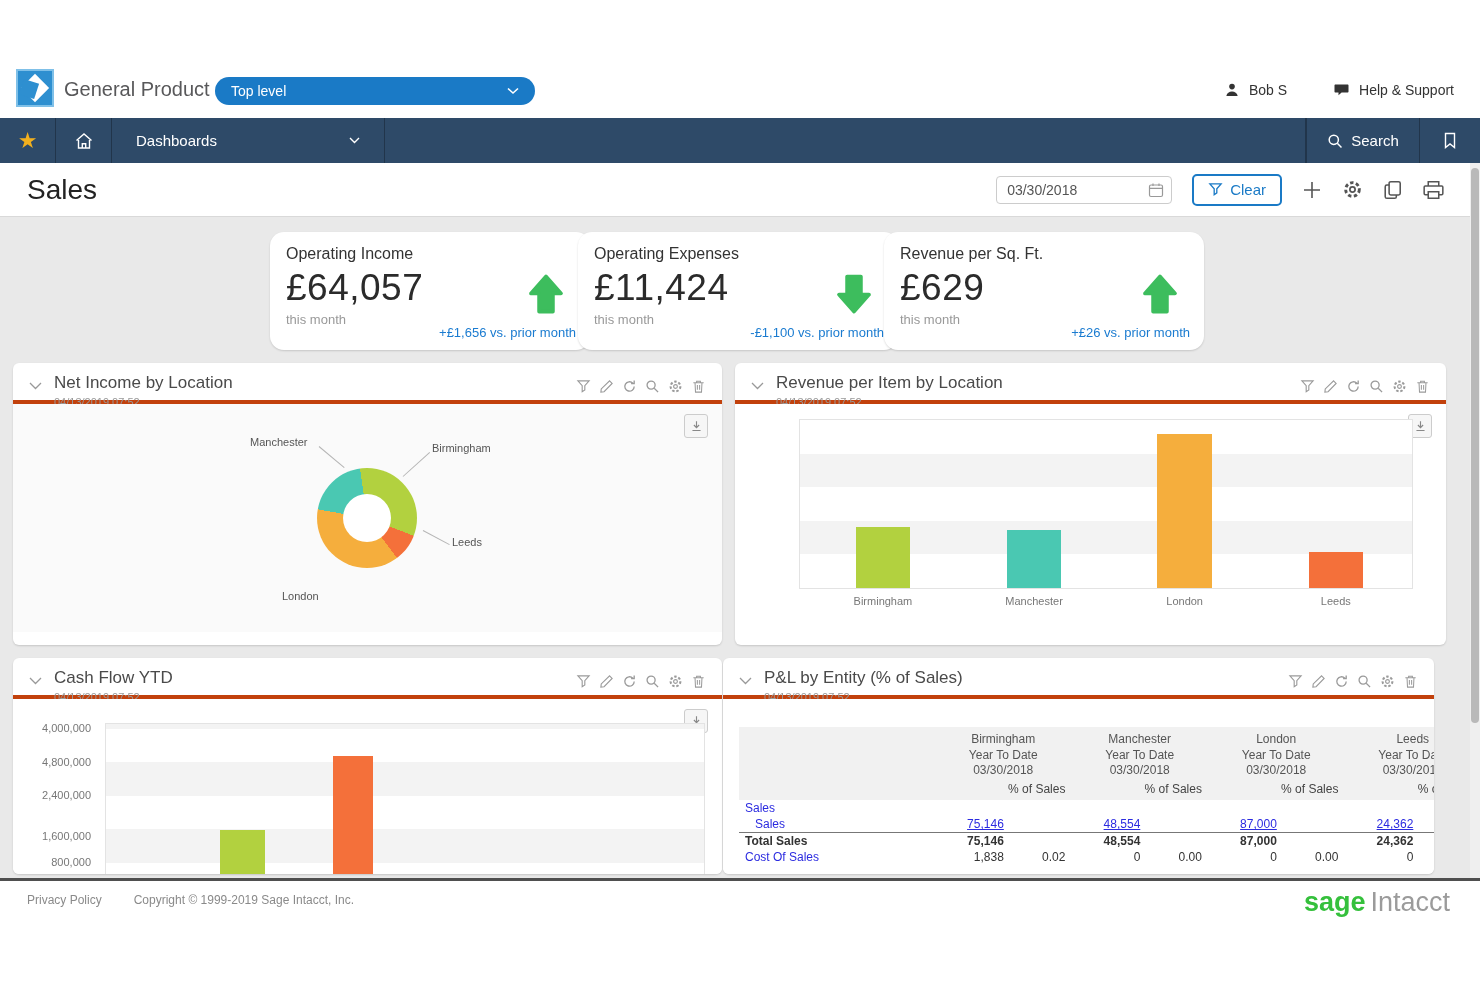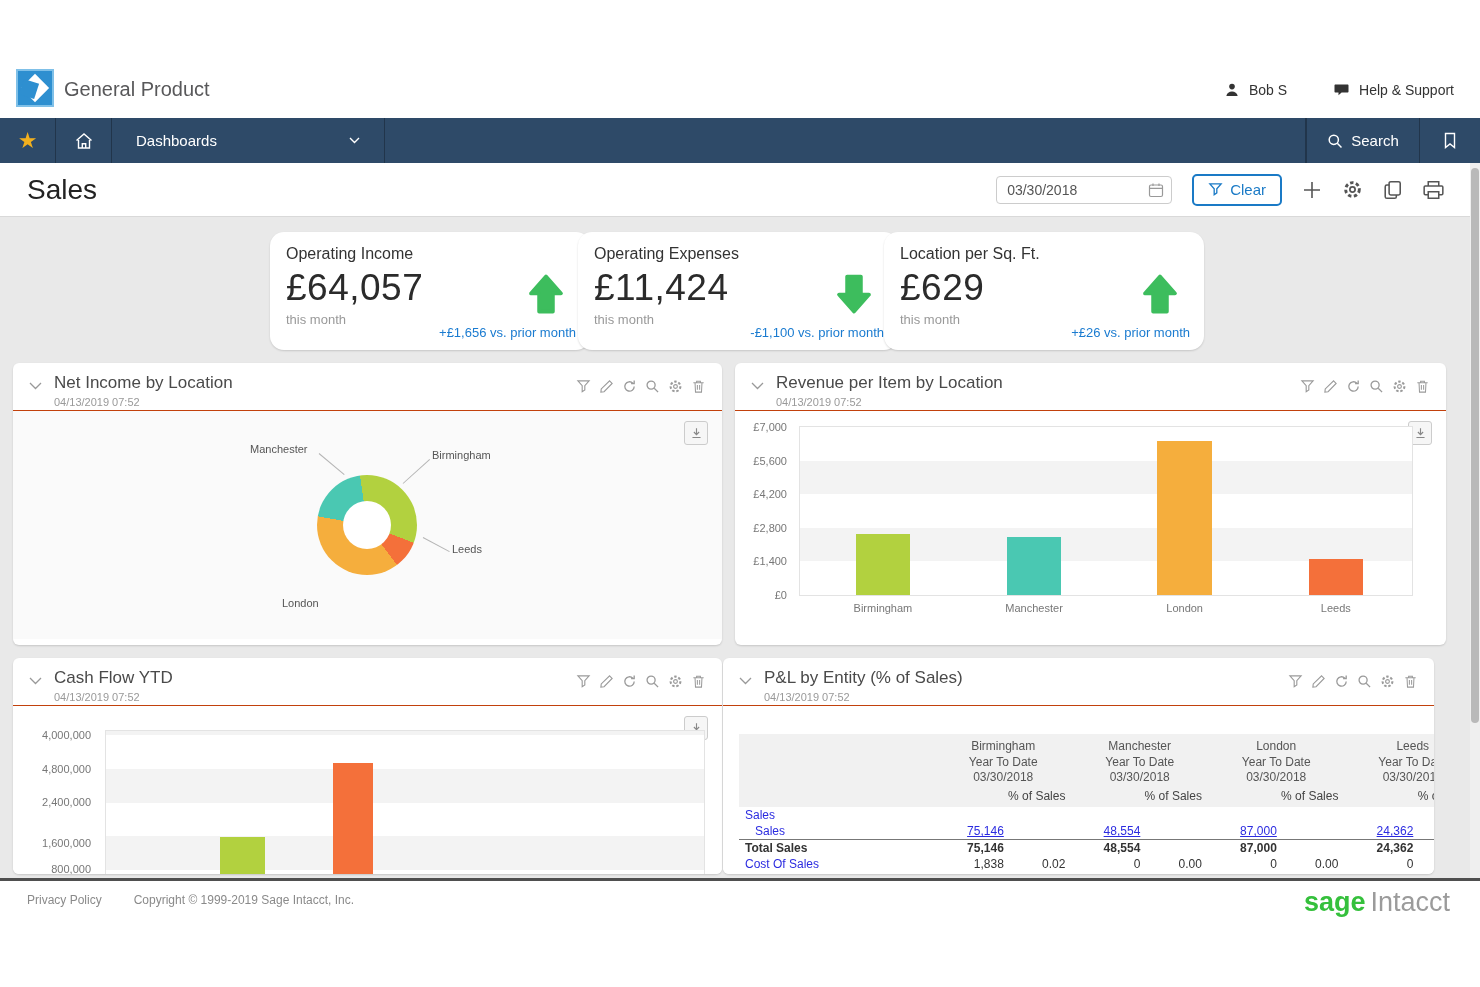--- a/index.html
+++ b/index.html
@@ -46,21 +46,21 @@
   .kpi-card{position:absolute;top:15px;width:320px;height:118px;background:#fff;border-radius:14px;
         box-shadow:0 1px 2px rgba(0,0,0,.15);box-sizing:border-box;padding:13px 16px}
   .kpi-title{font-size:16px;color:#333}
   .kpi-value{font-size:37px;color:#2b2b2b;margin-top:4px;letter-spacing:.5px}
   .kpi-period{font-size:13px;color:#999;margin-top:3px}
   .kpi-delta{position:absolute;right:14px;bottom:10px;font-size:13px;color:#1a7bd0}
   .kpi-arrow{position:absolute;right:24px;top:40px}
   
   .widget{position:absolute;background:#fff;border-radius:6px;box-shadow:0 1px 2px rgba(0,0,0,.15);
         overflow:hidden;box-sizing:border-box}
-  .whead{display:flex;align-items:flex-start;padding:10px 16px 12px;border-bottom:1px solid #c2410c;height:48px;box-sizing:border-box}
+  .whead{display:flex;align-items:flex-start;padding:10px 16px 12px;border-bottom:4px solid #c2410c;height:41px;box-sizing:border-box}
   .whead .chev{margin-top:9px;cursor:pointer}
   .wtitles{margin-left:12px}
   .wtitle{font-size:17px;color:#4a4a4a}
   .wtime{font-size:11px;color:#999;margin-top:3px}
   .widget-icons{margin-left:auto;display:flex;align-items:center;gap:8px;margin-top:6px}
   .widget-icons .wi{cursor:pointer}
   .wbody{position:relative;height:228px;background:#fff}
   .dl-btn{position:absolute;top:10px;right:14px;width:24px;height:24px;background:#f6f6f6;border:1px solid #ccc;
         border-radius:3px;display:flex;align-items:center;justify-content:center;cursor:pointer;padding:0}
   
@@ -104,20 +104,28 @@
 </style>
 </head>
 <body>
 
 <div class="topbar">
   <div class="logo">
     <div class="diamond"></div>
     <div class="diamond2"></div>
   </div>
   <div class="product-name">General Product</div>
+  <button class="entity-btn">
+    <span>Top level</span>
+    <span class="chev">
+        <svg width="12" height="8" viewBox="0 0 12 8">
+          <polyline points="1,1.5 6,6 11,1.5" fill="none" stroke="#fff" stroke-width="1.6"></polyline>
+        </svg>
+      </span>
+  </button>
   <div class="top-right">
     <div class="top-link">
       <span>
           <svg width="16" height="16" viewBox="0 0 16 16">
             <circle cx="8" cy="4.6" r="2.8" fill="#333"></circle>
             <path d="M2.3 14c.6-3.1 2.8-4.6 5.7-4.6s5.1 1.5 5.7 4.6z" fill="#333"></path>
           </svg>
         </span>
       <span>Bob S</span>
     </div>
@@ -233,21 +241,21 @@
     <div class="kpi-value">£11,424</div>
     <div class="kpi-period">this month</div>
     <span class="kpi-arrow">
         <svg width="40" height="44" viewBox="0 0 32 34" style="transform:rotate(180deg)">
           <path d="M16 3 L28 16.5 H21.5 V31 H10.5 V16.5 H4 Z" fill="#3dbd5d" stroke="#3dbd5d" stroke-width="3" stroke-linejoin="round"></path>
         </svg>
       </span>
     <div class="kpi-delta">-£1,100 vs. prior month</div>
   </div>
   <div class="kpi-card" style="left:884px">
-    <div class="kpi-title">Location per Sq. Ft.</div>
+    <div class="kpi-title">Revenue per Sq. Ft.</div>
     <div class="kpi-value">£629</div>
     <div class="kpi-period">this month</div>
     <span class="kpi-arrow">
         <svg width="40" height="44" viewBox="0 0 32 34">
           <path d="M16 3 L28 16.5 H21.5 V31 H10.5 V16.5 H4 Z" fill="#3dbd5d" stroke="#3dbd5d" stroke-width="3" stroke-linejoin="round"></path>
         </svg>
       </span>
     <div class="kpi-delta">+£26 vs. prior month</div>
   </div>
 
@@ -363,28 +371,20 @@
             </svg>
           </span>
 </div>
     </div>
     <div class="wbody">
       <button class="dl-btn">
           <svg width="13" height="14" viewBox="0 0 16 16">
             <path d="M8 2v7.5M4.8 6.8L8 10l3.2-3.2M3 13.5h10" fill="none" stroke="#888" stroke-width="1.4"></path>
           </svg>
         </button>
-      <div class="yaxis" id="rev-yaxis" style="left:0;top:15px;width:60px;height:170px">
-          <div class="ytick" style="top: -5.00791px;">£7,000</div>
-          <div class="ytick" style="top: 28.5937px;">£5,600</div>
-          <div class="ytick" style="top: 62.1953px;">£4,200</div>
-          <div class="ytick" style="top: 95.7968px;">£2,800</div>
-          <div class="ytick" style="top: 129.398px;">£1,400</div>
-          <div class="ytick" style="top: 163px;">£0</div>
-        </div>
       <div class="plot stripes-rev" id="rev-plot" style="left:64px;top:15px;width:614px;height:170px">
           <div class="bar" style="left: 9.1%; width: 8.9%; height: 61.2029px; background: rgb(178, 209, 63);"></div>
           <div class="bar" style="left: 33.8%; width: 8.9%; height: 57.6027px; background: rgb(74, 200, 178);"></div>
           <div class="bar" style="left: 58.4%; width: 8.9%; height: 153.607px; background: rgb(245, 174, 61);"></div>
           <div class="bar" style="left: 83.1%; width: 8.9%; height: 36.0017px; background: rgb(244, 112, 58);"></div>
           <div class="xlab" style="left: 13.55%;">Birmingham</div>
           <div class="xlab" style="left: 38.25%;">Manchester</div>
           <div class="xlab" style="left: 62.85%;">London</div>
           <div class="xlab" style="left: 87.55%;">Leeds</div>
         </div>

